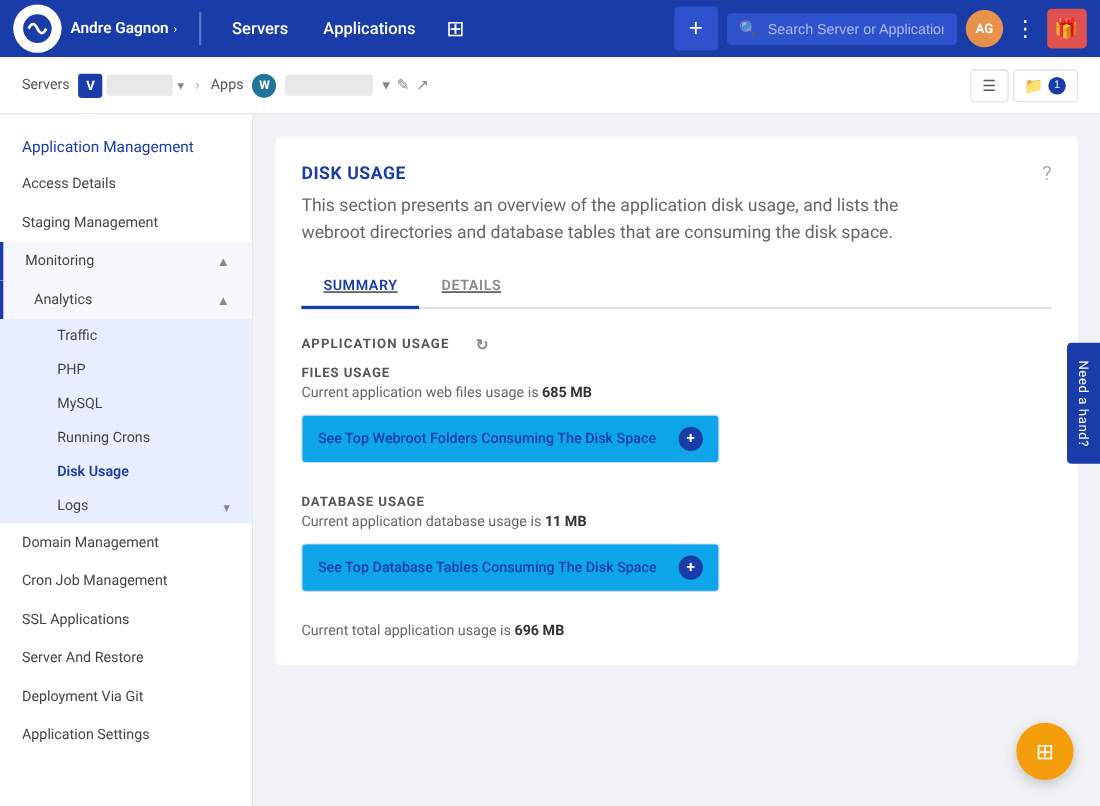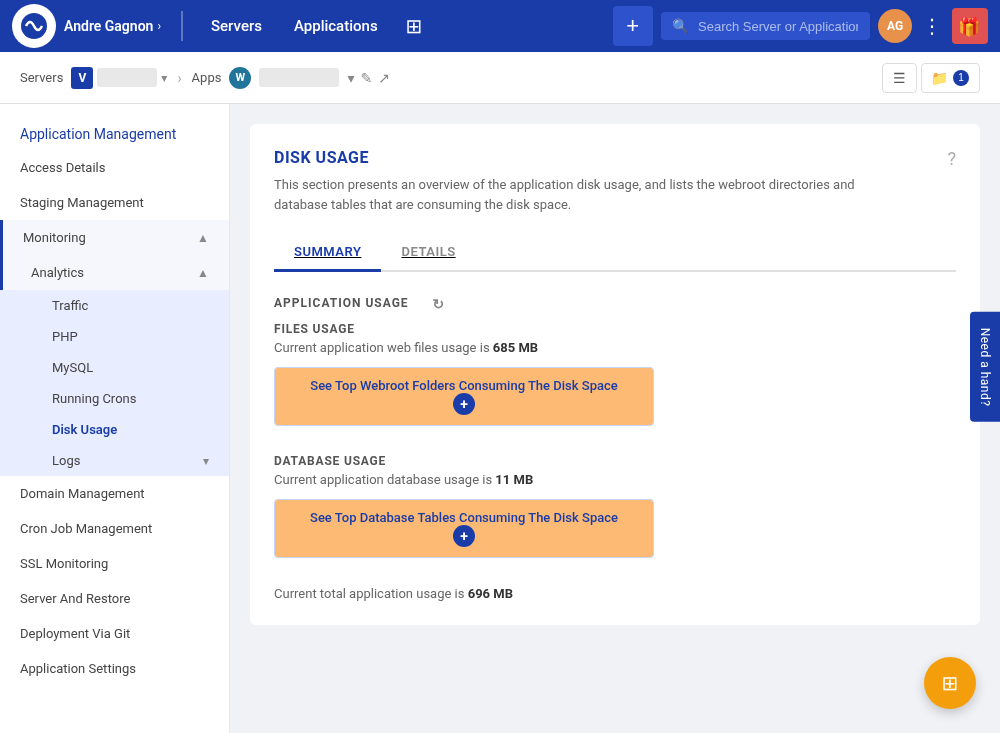--- a/index.html
+++ b/index.html
@@ -209,21 +209,21 @@
     .disk-usage-title {
       color: #1a3ca8;
       font-size: 16px;
       font-weight: 700;
       letter-spacing: 0.5px;
       text-transform: uppercase;
       margin-bottom: 8px;
     }
     .disk-usage-desc {
       color: #666;
-      font-size: 13px;
+      font-size: 16px;
       line-height: 1.5;
       max-width: 600px;
     }
     .help-icon {
       color: #aaa;
       font-size: 18px;
       cursor: pointer;
     }
 
     
@@ -276,30 +276,29 @@
       margin-bottom: 4px;
     }
     .usage-desc {
       color: #666;
       font-size: 13px;
       margin-bottom: 12px;
     }
     .usage-desc strong { color: #333; font-weight: 700; }
     .usage-btn {
       display: flex; align-items: center; justify-content: space-between;
-      background: #fdba74;
+      background: #0ea5e9;
       border: 1px solid #c5d5f8;
       border-radius: 4px;
       padding: 10px 14px;
       cursor: pointer;
       color: #1a3ca8;
       font-size: 13px;
       font-weight: 500;
       max-width: 380px;
-      flex-direction: column;
     }
     .usage-btn-icon {
       width: 22px; height: 22px; background: #1a3ca8; border-radius: 50%;
       display: flex; align-items: center; justify-content: center;
       color: white; font-size: 14px; font-weight: bold;
     }
 
     
     .total-block { margin-top: 4px; }
     .total-title {
@@ -429,21 +428,21 @@
         <span style="font-size:12px;color:#888;">▾</span>
       </div>
     </div>
     <div class="sidebar-item">
       <span>Domain Management</span>
     </div>
     <div class="sidebar-item">
       <span>Cron Job Management</span>
     </div>
     <div class="sidebar-item">
-      <span>SSL Monitoring</span>
+      <span>SSL Applications</span>
     </div>
     <div class="sidebar-item">
       <span>Server And Restore</span>
     </div>
     <div class="sidebar-item">
       <span>Deployment Via Git</span>
     </div>
     <div class="sidebar-item">
       <span>Application Settings</span>
     </div>

